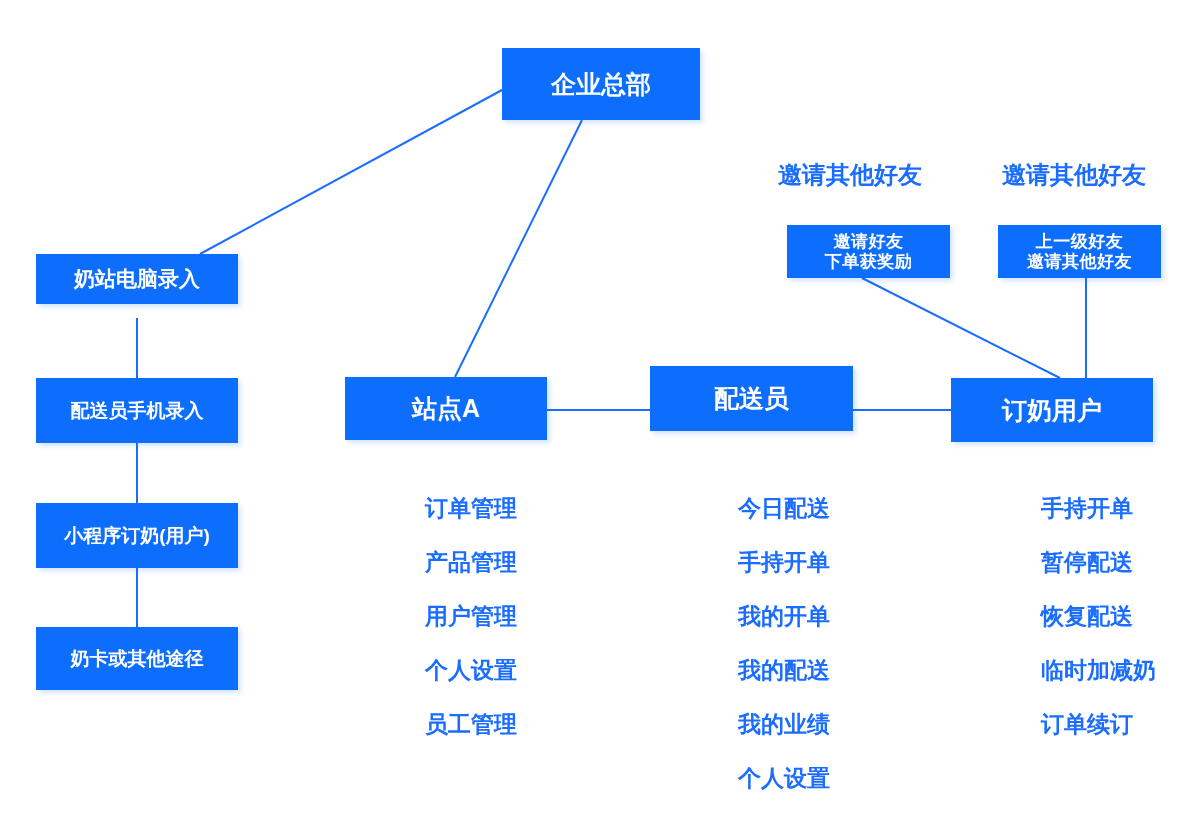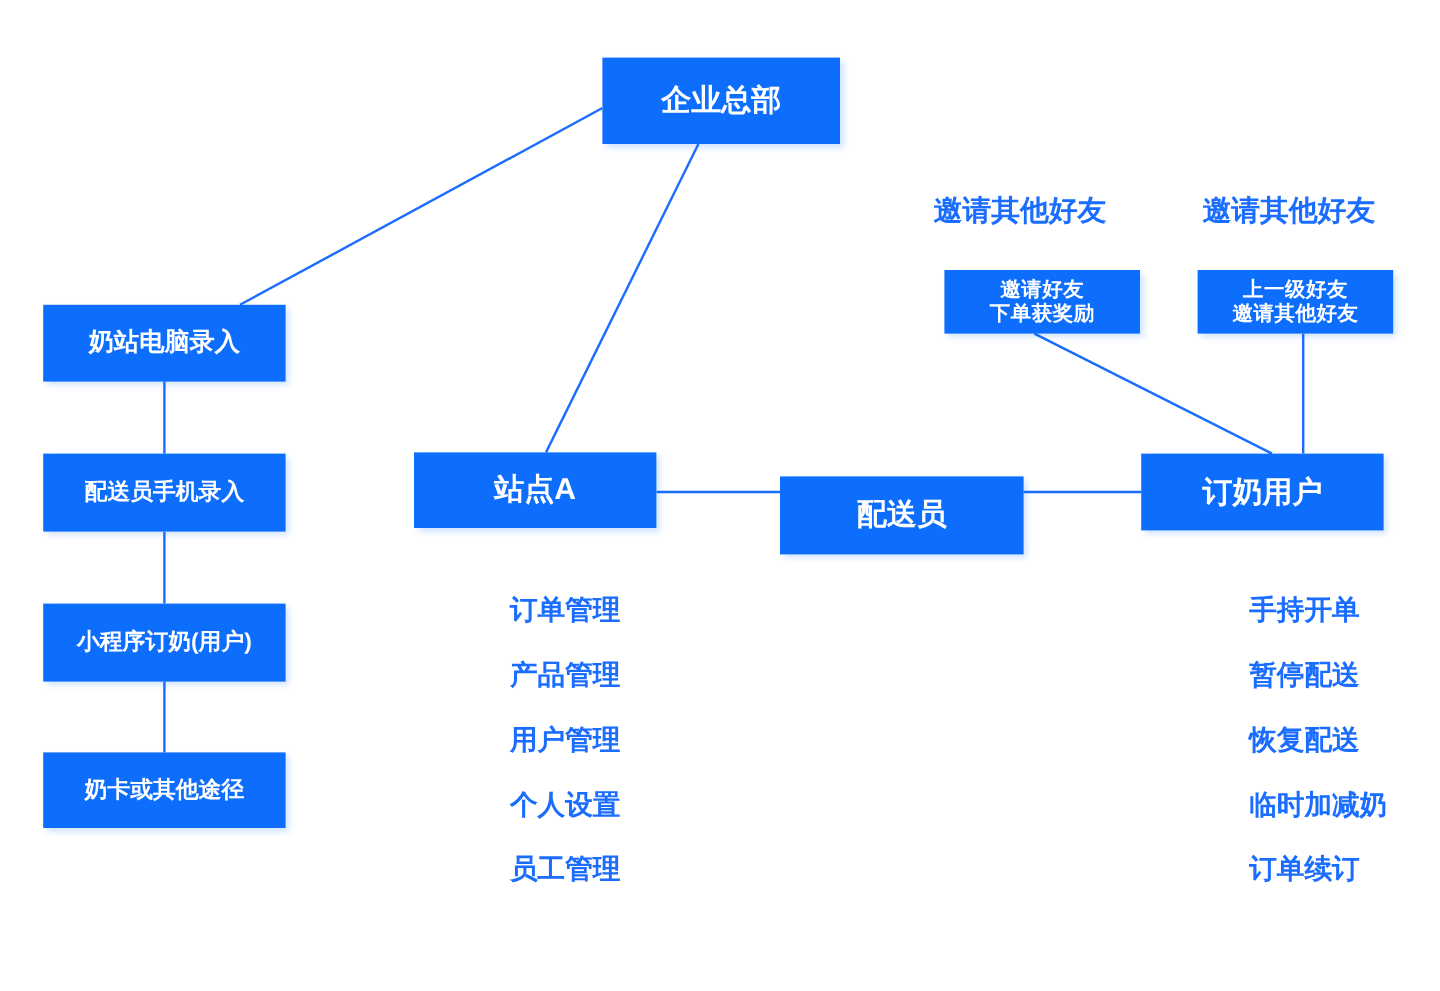--- a/index.html
+++ b/index.html
@@ -85,21 +85,21 @@
     <line x1="853" y1="410" x2="951" y2="410" stroke="#1a6dff" stroke-width="2"></line>
 
     <line x1="862" y1="278" x2="1060" y2="378" stroke="#1a6dff" stroke-width="2"></line>
     <line x1="1086" y1="278" x2="1086" y2="378" stroke="#1a6dff" stroke-width="2"></line>
   </svg>
 
   <div class="node node-lg" style="left:502px; top:48px; width:198px; height:72px;">
     <span>企业总部</span>
   </div>
 
-  <div class="node node-md" style="left:36px; top:254px; width:202px; height:64px;">
+  <div class="node node-md" style="left:36px; top:254px; width:202px; height:50px;">
     <span>奶站电脑录入</span>
   </div>
 
   <div class="node node-sm" style="left:36px; top:378px; width:202px; height:65px;">
     <span>配送员手机录入</span>
   </div>
 
   <div class="node node-sm" style="left:36px; top:503px; width:202px; height:65px;">
     <span>小程序订奶(用户)</span>
   </div>
@@ -123,36 +123,44 @@
 
   <div class="node node-xs" style="left:998px; top:225px; width:163px; height:53px; flex-direction:column;justify-content:center;">
     <span>上一级好友</span>
     <span>邀请其他好友</span>
   </div>
 
   <div class="node node-lg" style="left:345px; top:377px; width:202px; height:63px;">
     <span>站点A</span>
   </div>
 
-  <div class="node node-lg" style="left:650px; top:397px; width:203px; height:65px;">
+  <div class="node node-lg" style="left:650px; top:366px; width:203px; height:65px;">
     <span>配送员</span>
   </div>
 
   <div class="node node-lg" style="left:951px; top:378px; width:202px; height:64px;">
     <span>订奶用户</span>
   </div>
 
   <div class="list" style="left:381px; top:481px;">
     <div class="list-item">订单管理</div>
     <div class="list-item">产品管理</div>
     <div class="list-item">用户管理</div>
     <div class="list-item">个人设置</div>
     <div class="list-item">员工管理</div>
   </div>
 
+  <div class="list" style="left:694px; top:481px;">
+    <div class="list-item">今日配送</div>
+    <div class="list-item">手持开单</div>
+    <div class="list-item">我的开单</div>
+    <div class="list-item">我的配送</div>
+    <div class="list-item">我的业绩</div>
+    <div class="list-item">个人设置</div>
+  </div>
 
   <div class="list" style="left:997px; top:481px;">
     <div class="list-item">手持开单</div>
     <div class="list-item">暂停配送</div>
     <div class="list-item">恢复配送</div>
     <div class="list-item">临时加减奶</div>
     <div class="list-item">订单续订</div>
   </div>
 
 </div>

